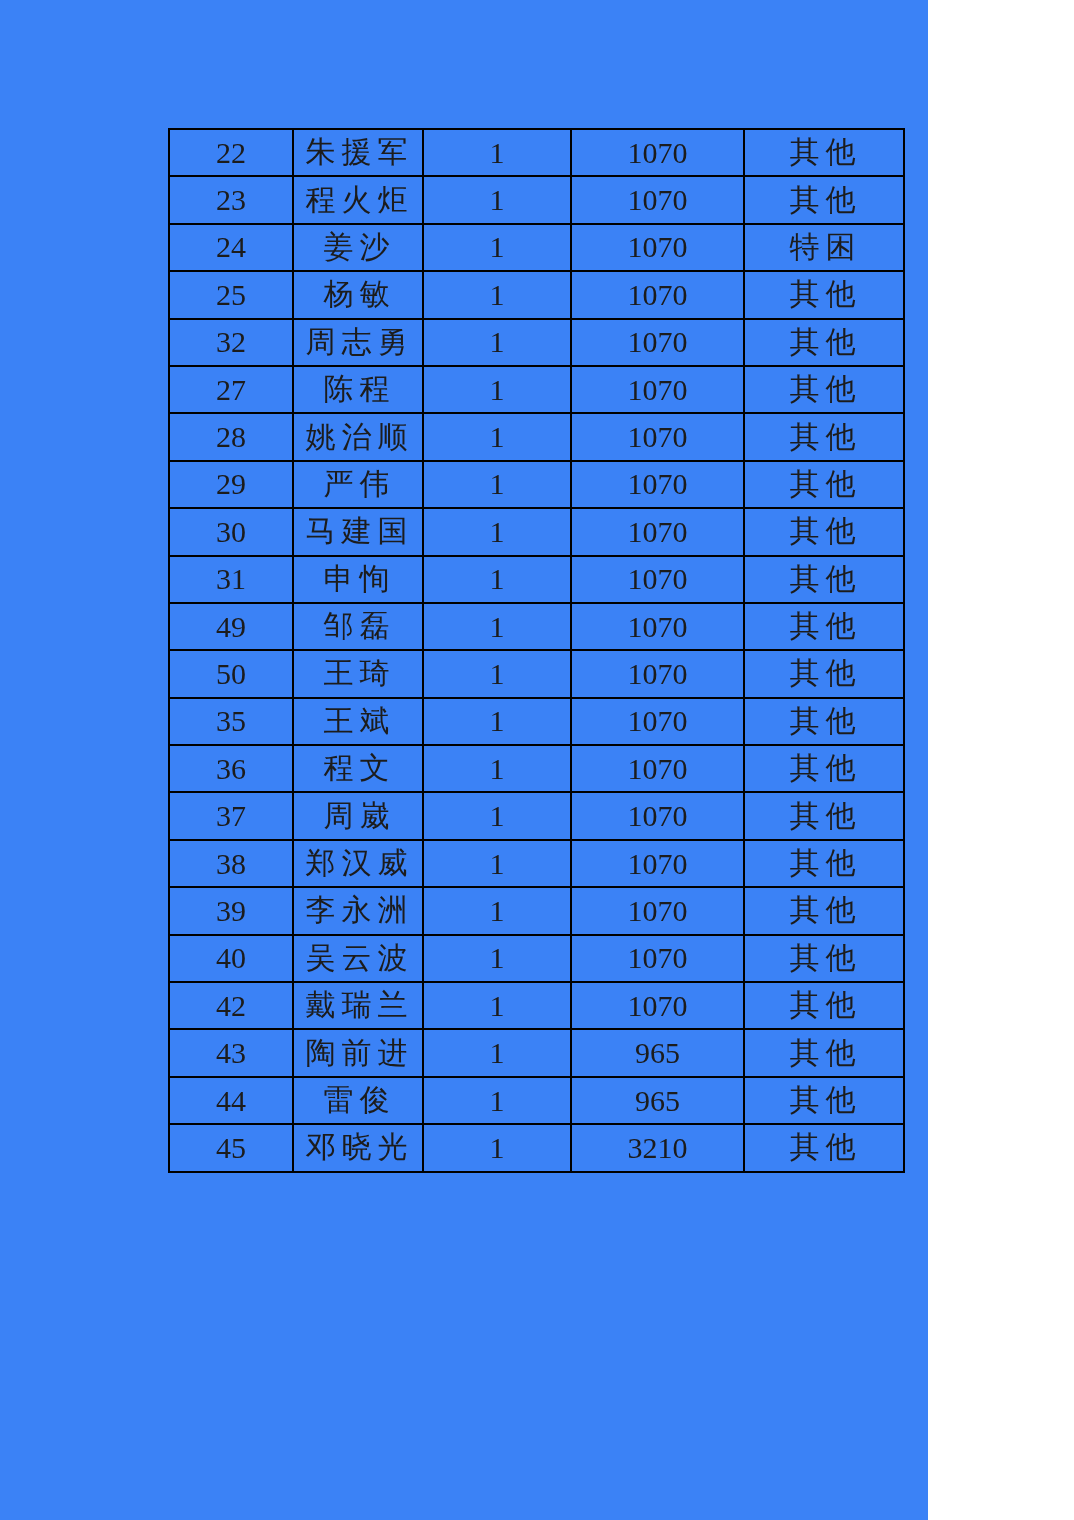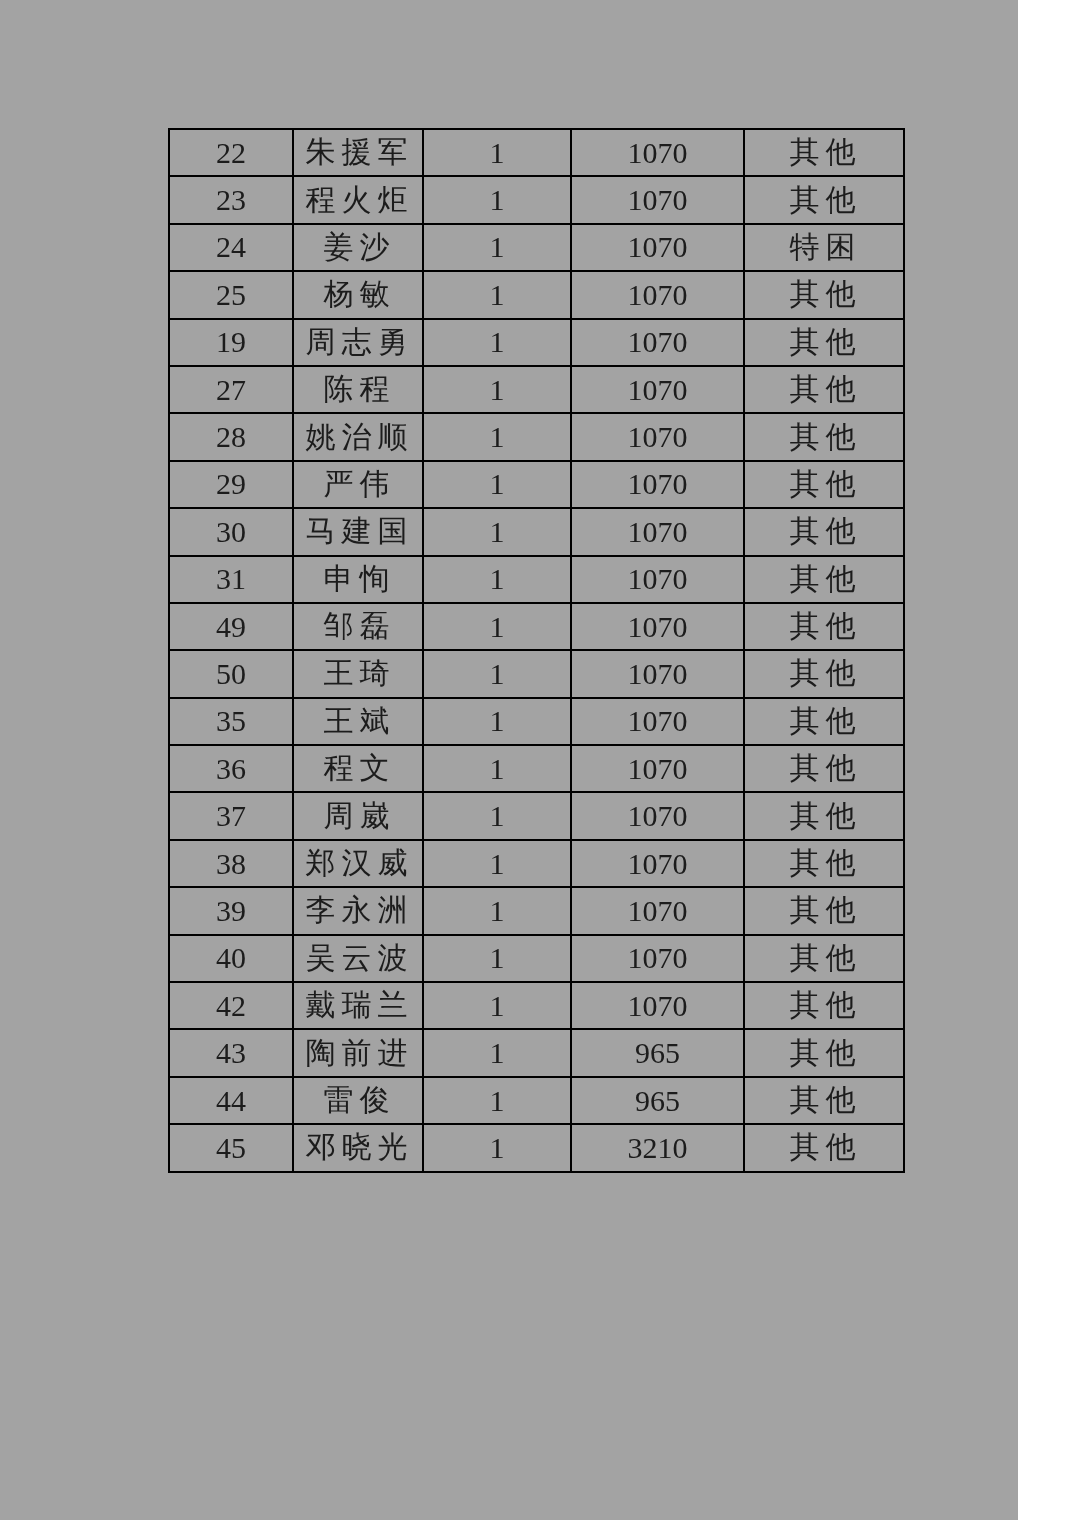--- a/index.html
+++ b/index.html
@@ -2,23 +2,23 @@
 <html><head>
 <meta charset="utf-8">
 <style>
   html, body {
     margin: 0;
     padding: 0;
     background: #ffffff;
   }
   .page {
     position: relative;
-    width: 1018px;
+    width: 928px;
     height: 1520px;
-    background: #a3a3a3;
+    background: #3b82f6;
     overflow: hidden;
     font-family: "Liberation Serif", "DejaVu Serif", serif;
     color: #1c1c1c;
   }
   .doc-table {
     position: absolute;
     left: 168px;
     top: 128px;
     border-collapse: collapse;
     table-layout: fixed;
@@ -76,21 +76,21 @@
     <td class="col-category">特困</td>
   </tr>
         <tr>
     <td class="col-index">25</td>
     <td class="col-name">杨敏</td>
     <td class="col-count">1</td>
     <td class="col-amount">1070</td>
     <td class="col-category">其他</td>
   </tr>
         <tr>
-    <td class="col-index">19</td>
+    <td class="col-index">32</td>
     <td class="col-name">周志勇</td>
     <td class="col-count">1</td>
     <td class="col-amount">1070</td>
     <td class="col-category">其他</td>
   </tr>
         <tr>
     <td class="col-index">27</td>
     <td class="col-name">陈程</td>
     <td class="col-count">1</td>
     <td class="col-amount">1070</td>

